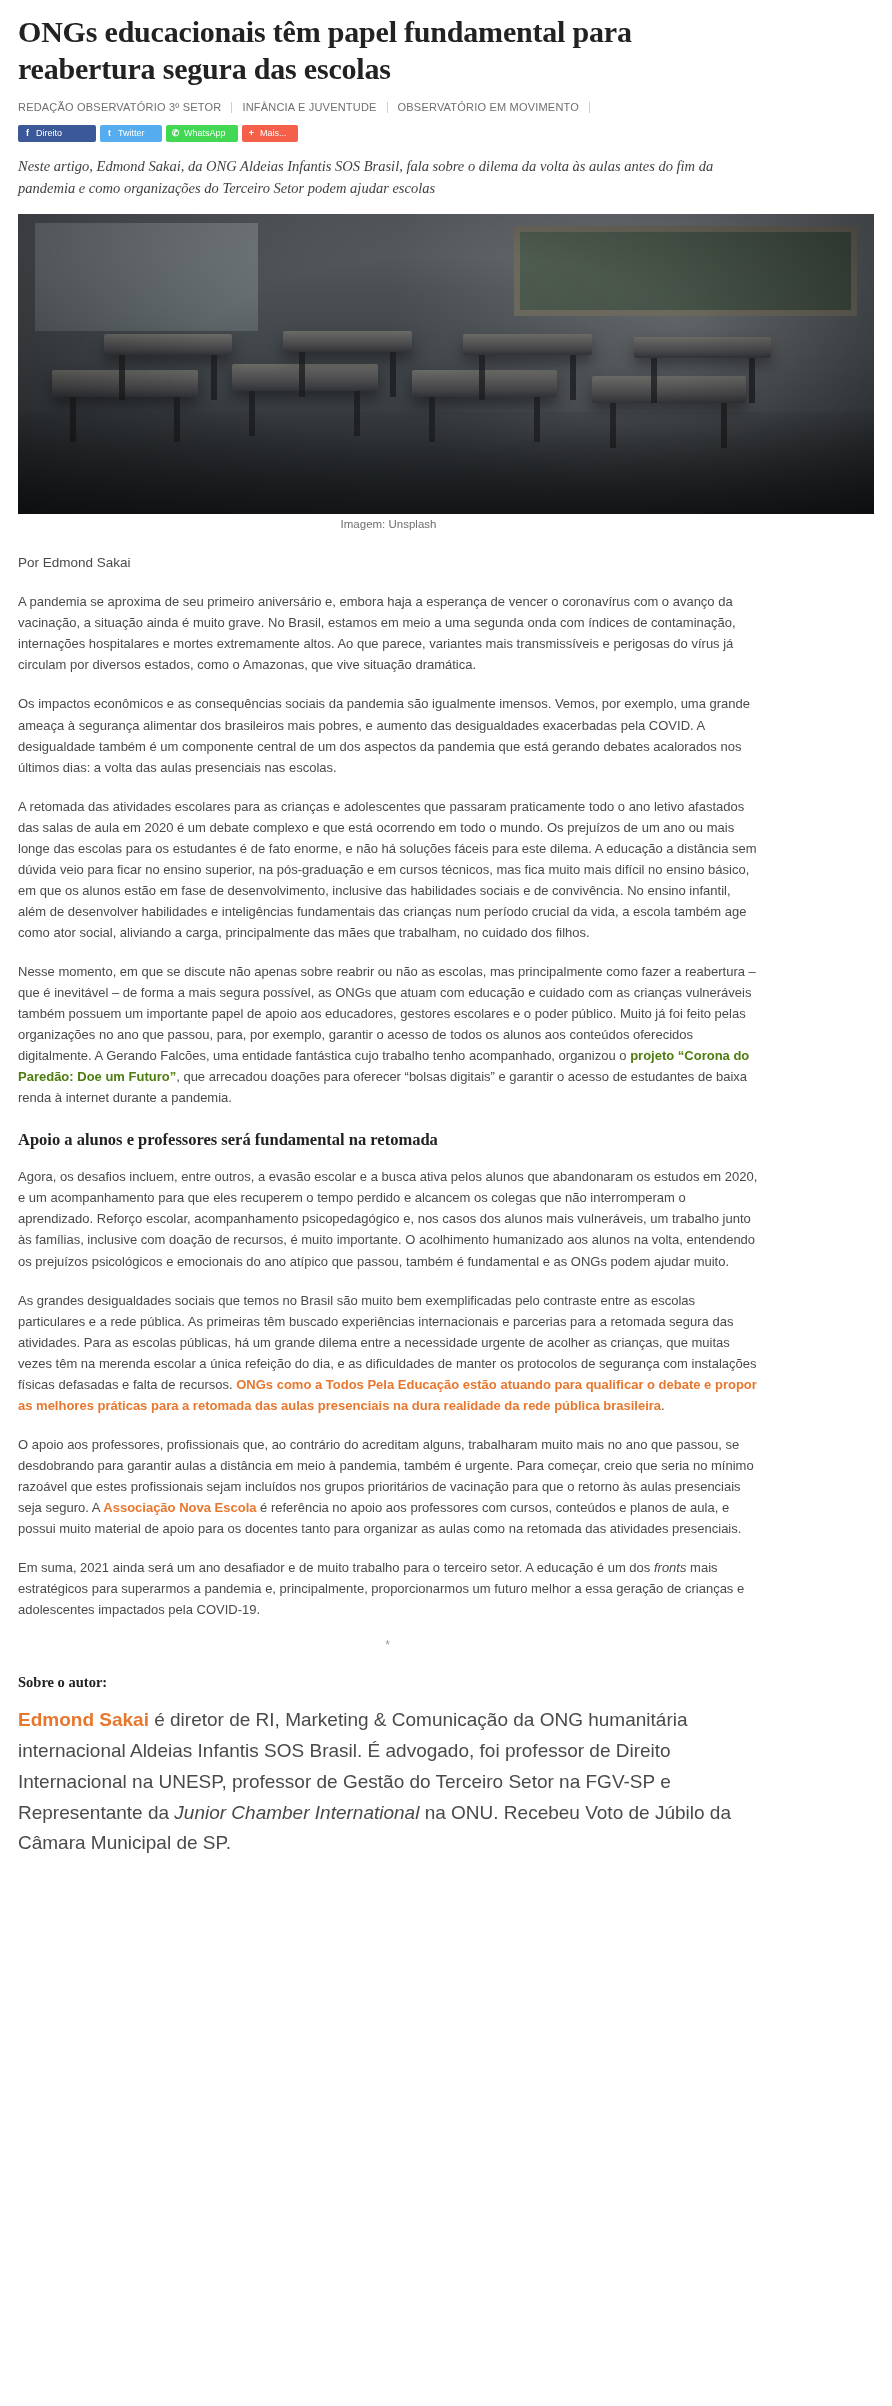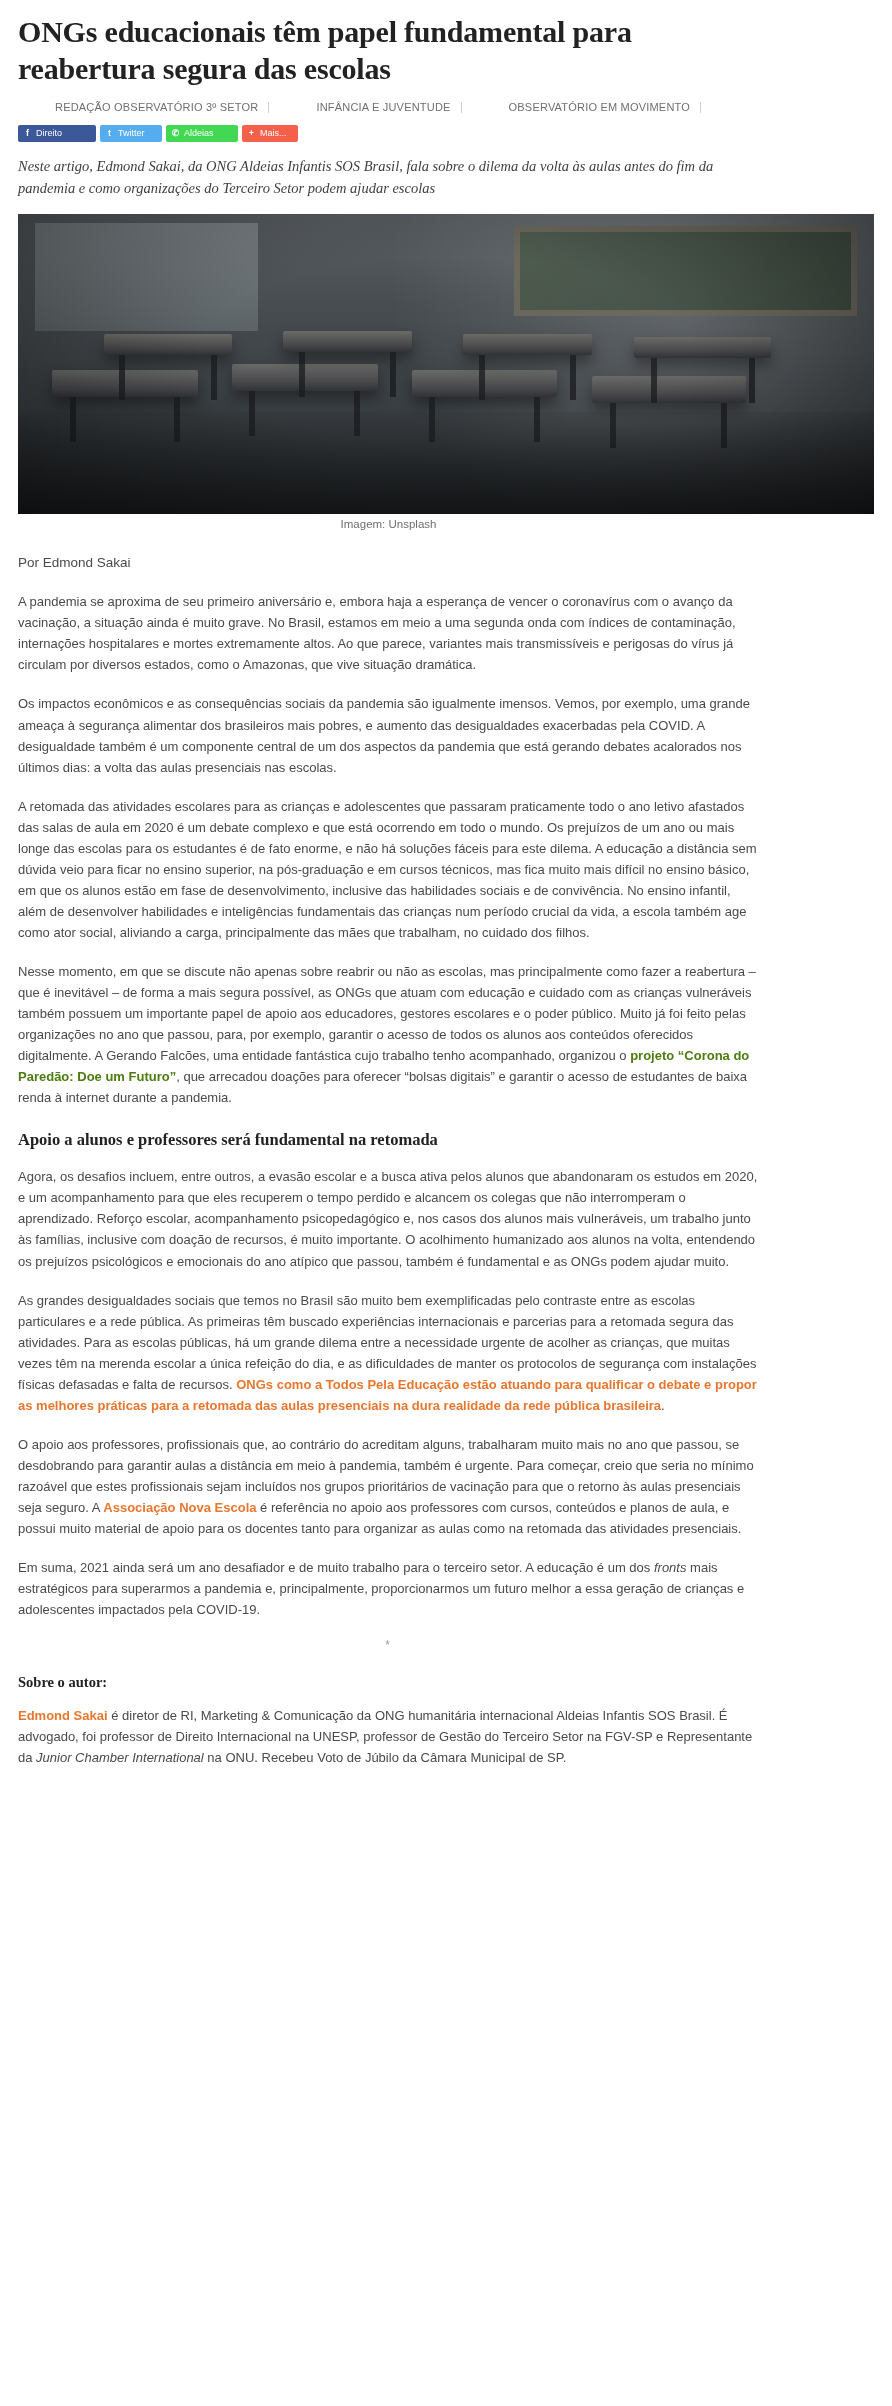--- a/index.html
+++ b/index.html
@@ -31,21 +31,20 @@
     font-size: 11px;
     color: #6f6f6f;
     letter-spacing: 0.2px;
     margin-bottom: 12px;
     display: flex;
     align-items: center;
     flex-wrap: wrap;
   }
   .meta-row .meta-item {
     white-space: nowrap;
-    margin-left: 37px;
   }
   .meta-row .meta-sep {
     display: inline-block;
     width: 1px;
     height: 11px;
     background: #cfcfcf;
     margin: 0 10px;
   }
   .share-row {
     display: flex;
@@ -206,21 +205,21 @@
     letter-spacing: 2px;
   }
   h3.about-title {
     font-family: "Liberation Serif", serif;
     font-size: 14.5px;
     font-weight: bold;
     color: #222222;
     margin: 0 0 14px 0;
   }
   p.about {
-    font-size: 13px;
+    font-size: 19px;
     line-height: 1.62;
     color: #4a4a4a;
     margin: 0;
   }
   em { font-style: italic; }
 </style>
 </head>
 <body>
 
 <div class="page">
@@ -240,21 +239,21 @@
     <div class="share-btn share-facebook">
       <span class="sicon">f</span>
       <span>Direito</span>
     </div>
     <div class="share-btn share-twitter">
       <span class="sicon">t</span>
       <span>Twitter</span>
     </div>
     <div class="share-btn share-whatsapp">
       <span class="sicon">✆</span>
-      <span>Aldeias</span>
+      <span>WhatsApp</span>
     </div>
     <div class="share-btn share-more">
       <span class="sicon">+</span>
       <span>Mais...</span>
     </div>
   </div>
 
   <p class="lead">Neste artigo, Edmond Sakai, da ONG Aldeias Infantis SOS Brasil, fala sobre o dilema da volta às aulas antes do fim da pandemia e como organizações do Terceiro Setor podem ajudar escolas</p>
 
   <div class="figure">

